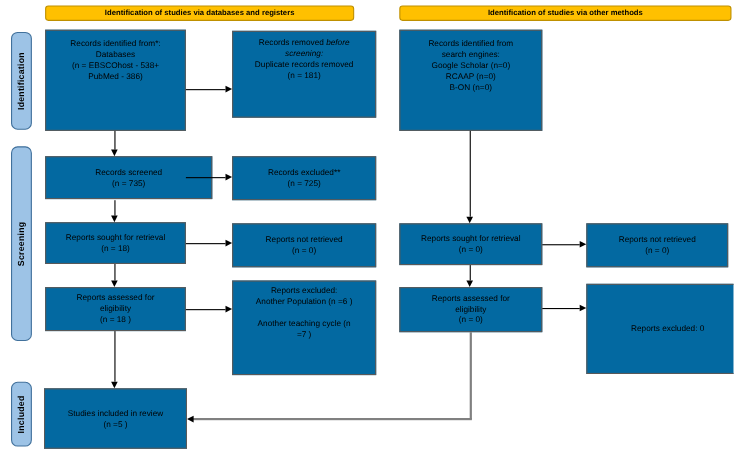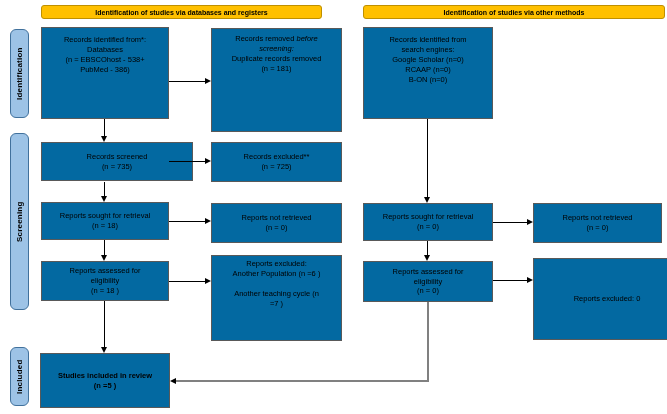--- a/index.html
+++ b/index.html
@@ -65,21 +65,21 @@
     <span>Included</span>
   </div>
 
   <div class="node top" style="left:41px;top:27px;width:128px;height:92px;padding-top:7px;">
     <div class="txt">Records identified from*:
 Databases
 (n = EBSCOhost - 538+
 PubMed - 386)</div>
   </div>
 
-  <div class="node top" style="left:211px;top:28px;width:131px;height:104px;padding-top:5px;">
+  <div class="node top" style="left:211px;top:28px;width:131px;height:79px;padding-top:5px;">
     <div class="txt" style="width:104px;"><span>Records removed </span><i>before</i><i>
 screening:</i><span>
 Duplicate records removed
 (n = 181)</span></div>
   </div>
 
   <div class="node top" style="left:363px;top:27px;width:130px;height:92px;padding-top:7px;">
     <div class="txt">Records identified from
 search engines:
 Google Scholar (n=0)
@@ -127,21 +127,21 @@
   </div>
   <div class="node center" style="left:363px;top:261px;width:130px;height:41px;">
     <div class="txt">Reports assessed for
 eligibility
 (n = 0)</div>
   </div>
   <div class="node center" style="left:533px;top:258px;width:148px;height:82px;">
     <div class="txt">Reports excluded: 0</div>
   </div>
 
-  <div class="node center" style="left:40px;top:353px;width:130px;height:55px;font-weight:bold;">
+  <div class="node center" style="left:40px;top:353px;width:130px;height:55px;">
     <div class="txt">Studies included in review
 (n =5 )</div>
   </div>
 
   <div class="av" style="left:104px;top:119px;height:17px;"></div>
   <div class="head-down" style="left:101px;top:136px;"></div>
 
   <div class="av" style="left:104px;top:182px;height:14px;"></div>
   <div class="head-down" style="left:101px;top:196px;"></div>
 

